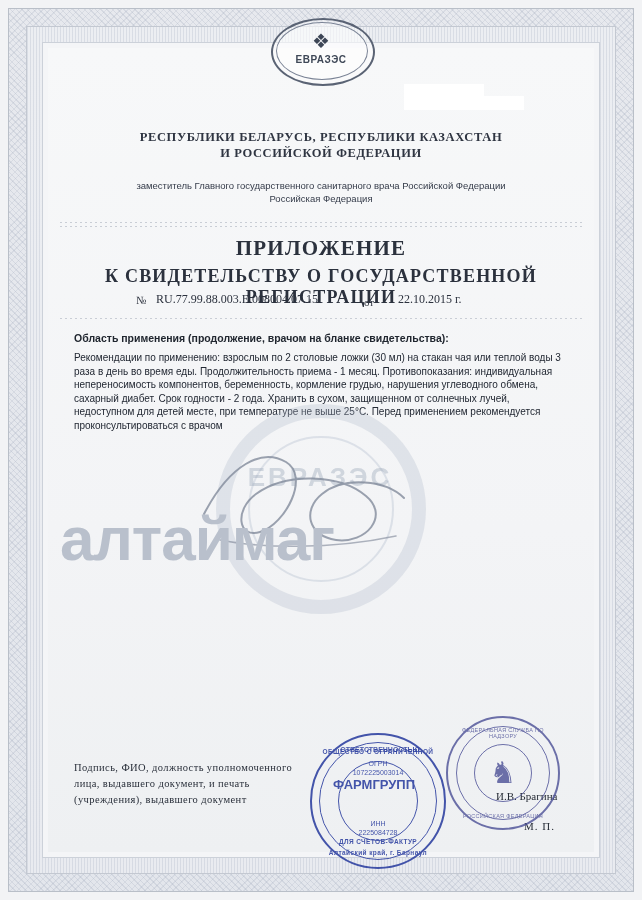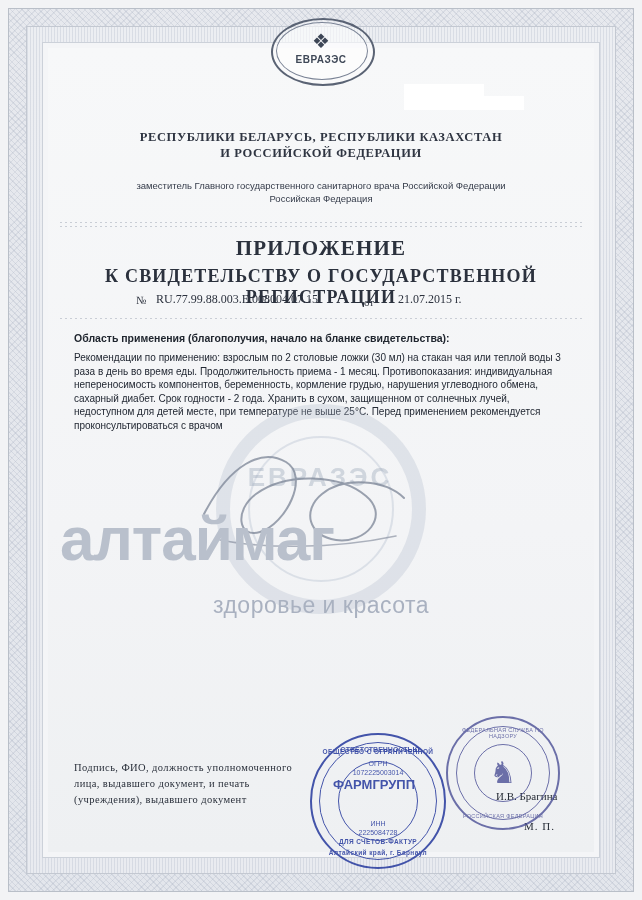--- a/index.html
+++ b/index.html
@@ -379,37 +379,36 @@
 
   <div class="rule" style="top:222px;"></div>
   <div class="rule" style="top:226px;"></div>
 
   <div class="title-main" style="top:236px; font-size:21px;">ПРИЛОЖЕНИЕ</div>
   <div class="title-main" style="top:266px; font-size:18px;">К СВИДЕТЕЛЬСТВУ О ГОСУДАРСТВЕННОЙ РЕГИСТРАЦИИ</div>
 
   <div class="numline" style="left:136px; top:294px;">№</div>
   <div class="numline" style="left:156px; top:292px; font-size:12px;">RU.77.99.88.003.Е.008004.07.15</div>
   <div class="numline" style="left:364px; top:296px;">от</div>
-  <div class="numline" style="left:398px; top:292px; font-size:12px;">21.07.2015 г.</div>
+  <div class="numline" style="left:398px; top:292px; font-size:12px;">22.10.2015 г.</div>
 
   <div class="rule" style="top:318px;"></div>
 
-  <div class="section-title" style="top:332px;">Область применения (благополучия, начало на бланке свидетельства):</div>
+  <div class="section-title" style="top:332px;">Область применения (продолжение, врачом на бланке свидетельства):</div>
   <div class="body-text" style="top:351px;">Рекомендации по применению: взрослым по 2 столовые ложки (30 мл) на стакан чая или теплой воды 3 раза в день во время еды. Продолжительность приема - 1 месяц. Противопоказания: индивидуальная непереносимость компонентов, беременность, кормление грудью, нарушения углеводного обмена, сахарный диабет. Срок годности - 2 года. Хранить в сухом, защищенном от солнечных лучей, недоступном для детей месте, при температуре не выше 25°С. Перед применением рекомендуется проконсультироваться с врачом</div>
 
   <div class="wm-ring"></div>
   <div class="wm-eurasec">ЕВРАЗЭС</div>
 
   <svg class="scrawl" viewBox="0 0 250 120">
     <path d="M14,74 C40,24 72,8 96,22 C120,36 96,84 70,92 C48,99 44,70 66,54 C96,32 150,34 176,56 C200,76 176,104 146,100 C118,96 112,70 132,54 C154,36 196,40 214,58" fill="none" stroke="#7b8496" stroke-width="2" stroke-linecap="round" opacity=".75"></path>
     <path d="M30,100 C70,108 140,110 206,96" fill="none" stroke="#7b8496" stroke-width="1.6" stroke-linecap="round" opacity=".6"></path>
   </svg>
 
   <div class="brand">алтаймаг</div>
-  <div class="brand-sub">здоровье и красота</div>
 
   <div class="footer-text" style="top:760px;">Подпись, ФИО, должность уполномоченного</div>
   <div class="footer-text" style="top:792px;">(учреждения), выдавшего документ</div>
   <div class="footer-text" style="top:776px;">лица, выдавшего документ, и печать</div>
 
   <div class="sign-name" style="left:496px; top:790px;">И.В. Брагина</div>
   <div class="mp" style="left:524px; top:820px;">М. П.</div>
 
   <div class="stamp-seal">
     <div class="r2"></div>

